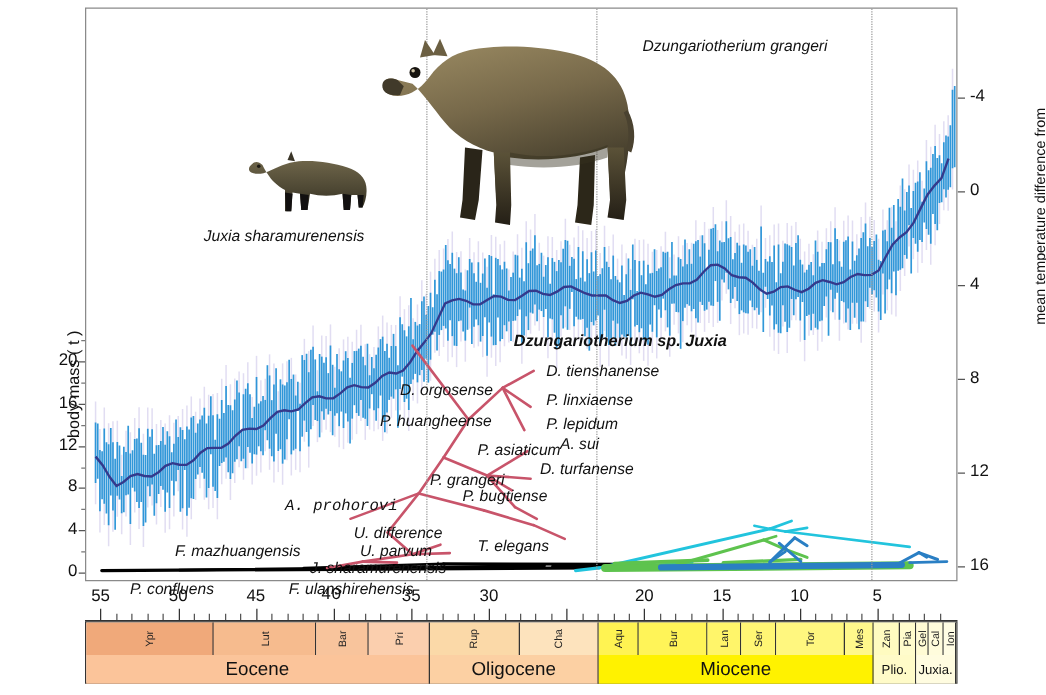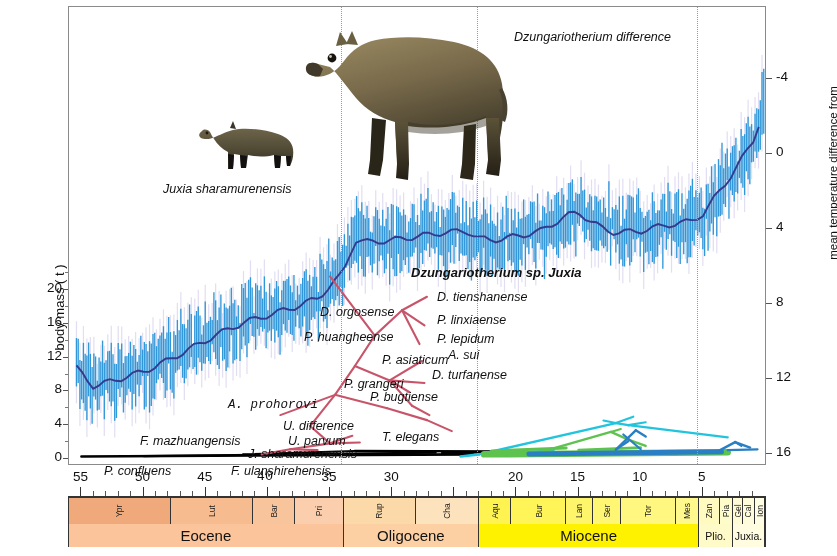--- a/index.html
+++ b/index.html
@@ -823,21 +823,21 @@
 
     <path d="M190 104 L192 146 L190 160 L203 162 L205 146 L203 104 Z" fill="url(#dzLeg)"></path>
     <path d="M168 112 L166 150 L164 164 L177 166 L179 150 L180 110 Z" fill="#2c2719"></path>
 
     <path d="M206 74 C212 84 213 98 209 108 L205 106 C208 96 207 84 203 76 Z" fill="#4a4230"></path>
 
     <path d="M112 108 C140 114 170 110 190 102 L190 112 C168 120 138 122 112 118 Z" fill="#35301f" opacity="0.45"></path>
   </svg>
 
   <div class="sil-cap" style="left:163px;top:182px;">Juxia sharamurenensis</div>
-  <div class="sil-cap" style="left:514px;top:30px;">Dzungariotherium difference</div>
+  <div class="sil-cap" style="left:514px;top:30px;">Dzungariotherium grangeri</div>
 
   <div id="taxa-layer">
       <div class="sp bold" style="left: 411px; top: 265px;">Dzungariotherium sp. Juxia</div>
       <div class="sp" style="left: 437px; top: 290px;">D. tienshanense</div>
       <div class="sp" style="left: 320px; top: 305px;">D. orgosense</div>
       <div class="sp" style="left: 437px; top: 313px;">P. linxiaense</div>
       <div class="sp" style="left: 304px; top: 330px;">P. huangheense</div>
       <div class="sp" style="left: 437px; top: 332px;">P. lepidum</div>
       <div class="sp" style="left: 448px; top: 348px;">A. sui</div>
       <div class="sp" style="left: 382px; top: 353px;">P. asiaticum</div>

